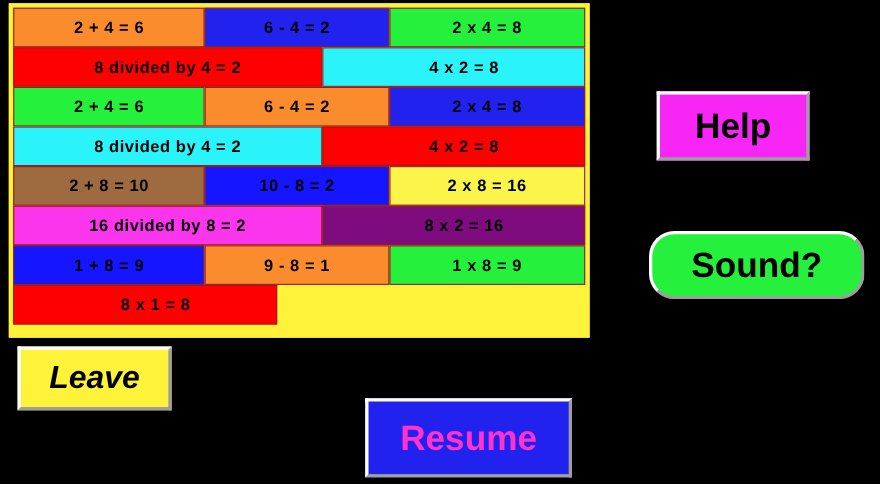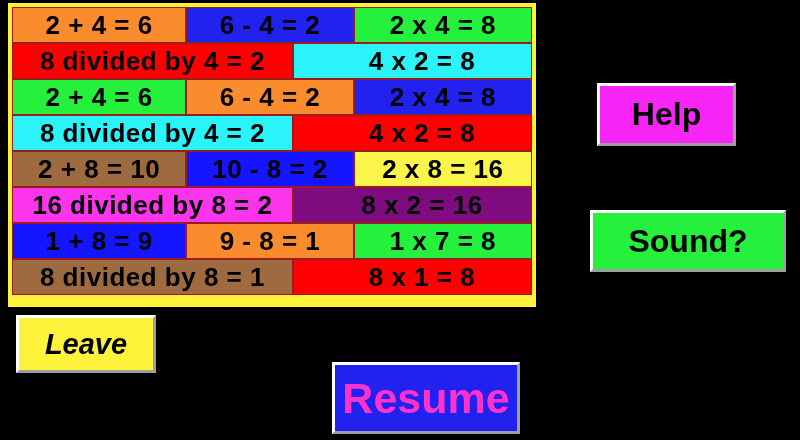--- a/index.html
+++ b/index.html
@@ -34,21 +34,21 @@
     height: 36px;
     box-sizing: border-box;
   }
   .fact-cell {
     height: 36px;
     box-sizing: border-box;
     border: 1px solid #9B1C1C;
     display: flex;
     align-items: center;
     justify-content: center;
-    font-size: 26px;
+    font-size: 15px;
     font-weight: bold;
     color: #000000;
     letter-spacing: 0.5px;
     white-space: nowrap;
     overflow: hidden;
   }
   
   .row3 .c0 { width: 175px; }
   .row3 .c1 { width: 168px; }
   .row3 .c2 { width: 179px; }
@@ -74,33 +74,34 @@
     left: 597px; top: 83px; width: 139px; height: 63px;
     background: #F726F7;
     color: #000000;
     font-size: 32px;
   }
   #btn-sound {
     left: 590px; top: 210px; width: 196px; height: 62px;
     background: #25F03C;
     color: #000000;
     font-size: 32px;
+    border-radius: 23px;
   }
   #btn-leave {
     left: 16px; top: 315px; width: 140px; height: 58px;
     background: #FFF23A;
     color: #000000;
     font-size: 29px;
     font-style: italic;
   }
   #btn-resume {
     left: 332px; top: 362px; width: 188px; height: 72px;
     background: #2222EE;
     color: #FF33CC;
-    font-size: 43px;
+    font-size: 32px;
   }
 </style>
 </head>
 <body style="background: rgb(0, 0, 0);">
 
 <div id="fact-panel" style="background: rgb(255, 242, 58); border-color: rgb(255, 242, 58);">
     <div class="fact-row row3">
       <div class="fact-cell c0" style="background: rgb(251, 140, 46); border-color: rgb(155, 28, 28);">2 + 4 = 6</div>
       <div class="fact-cell c1" style="background: rgb(34, 34, 238); border-color: rgb(155, 28, 28);">6 - 4 = 2</div>
       <div class="fact-cell c2" style="background: rgb(37, 240, 60); border-color: rgb(155, 28, 28);">2 x 4 = 8</div>
@@ -123,24 +124,23 @@
       <div class="fact-cell c1" style="background: rgb(21, 21, 255); border-color: rgb(155, 28, 28);">10 - 8 = 2</div>
       <div class="fact-cell c2" style="background: rgb(251, 244, 75); border-color: rgb(155, 28, 28);">2 x 8 = 16</div>
     </div>
     <div class="fact-row row2">
       <div class="fact-cell c0" style="background: rgb(251, 53, 236); border-color: rgb(155, 28, 28);">16 divided by 8 = 2</div>
       <div class="fact-cell c1" style="background: rgb(126, 12, 126); border-color: rgb(155, 28, 28);">8 x 2 = 16</div>
     </div>
     <div class="fact-row row3">
       <div class="fact-cell c0" style="background: rgb(21, 21, 255); border-color: rgb(155, 28, 28);">1 + 8 = 9</div>
       <div class="fact-cell c1" style="background: rgb(251, 140, 46); border-color: rgb(155, 28, 28);">9 - 8 = 1</div>
-      <div class="fact-cell c2" style="background: rgb(37, 240, 60); border-color: rgb(155, 28, 28);">1 x 7 = 8</div>
+      <div class="fact-cell c2" style="background: rgb(37, 240, 60); border-color: rgb(155, 28, 28);">1 x 8 = 9</div>
     </div>
     <div class="fact-row row2">
-      <div class="fact-cell c0" style="background: rgb(157, 107, 63); border-color: rgb(155, 28, 28);">8 divided by 8 = 1</div>
       <div class="fact-cell c1" style="background: rgb(254, 0, 0); border-color: rgb(155, 28, 28);">8 x 1 = 8</div>
     </div>
   </div>
 
 <div class="btn" id="btn-help" style="background: rgb(247, 38, 247); color: rgb(0, 0, 0);">
   <span>Help</span>
 </div>
 
 <div class="btn" id="btn-sound" style="background: rgb(37, 240, 60); color: rgb(0, 0, 0);">
   <span>Sound?</span>

